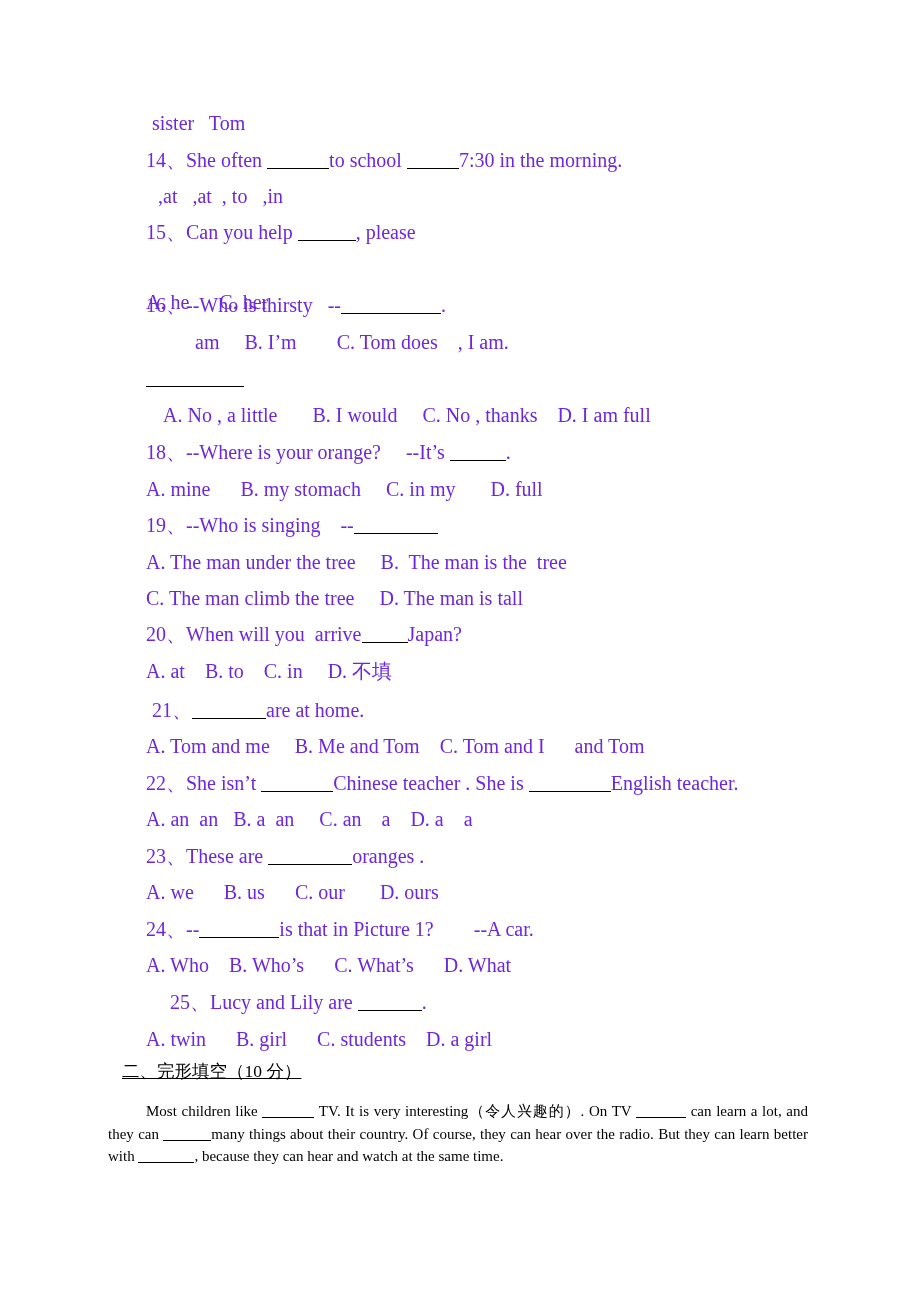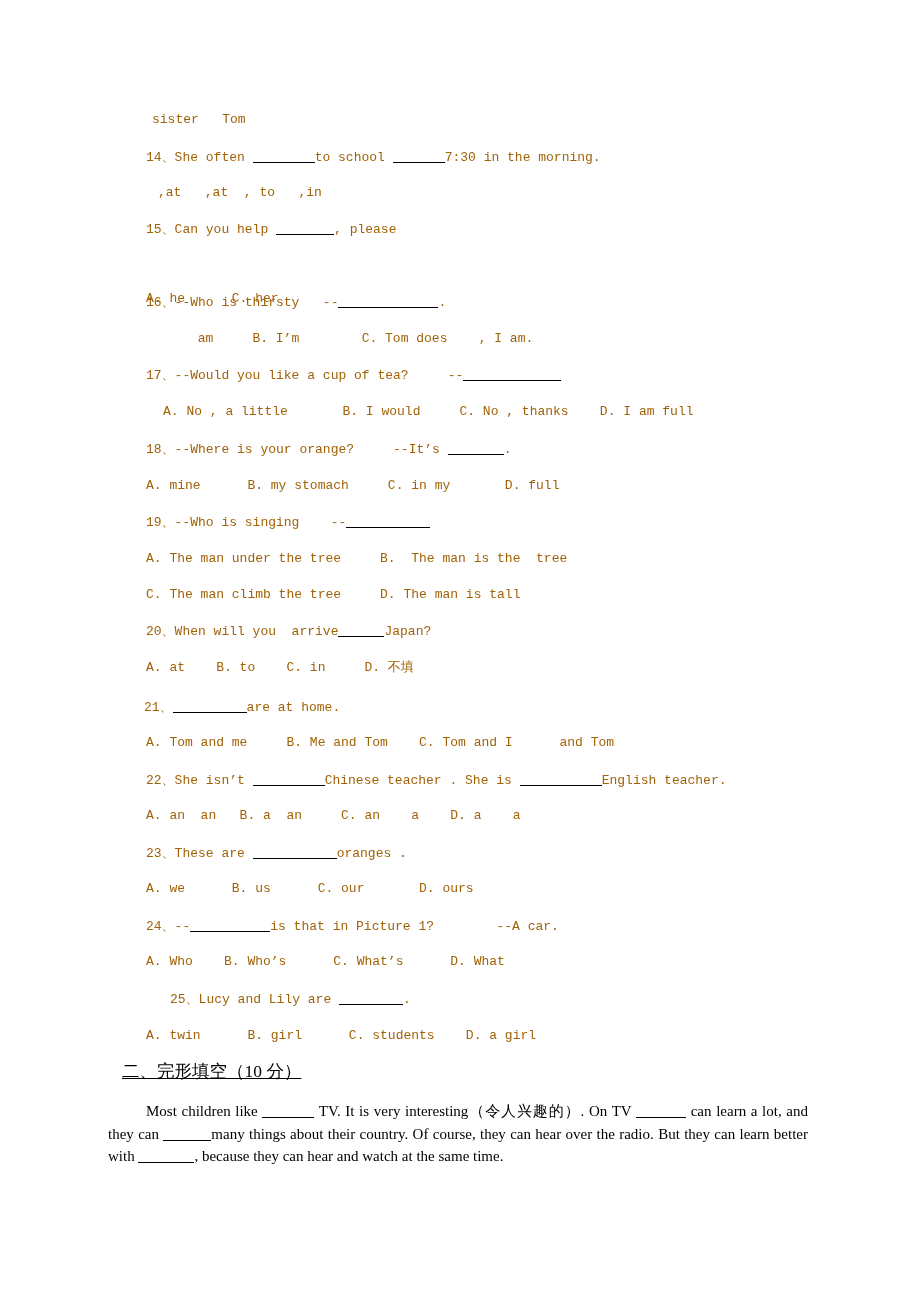--- a/index.html
+++ b/index.html
@@ -40,24 +40,23 @@
     position: absolute;
     left: 0;
     top: 0;
     width: 920px;
     z-index: 2;
   }
 
   .line {
     position: absolute;
     white-space: pre;
-    font-size: 13px;
+    font-size: 20px;
     line-height: 1;
-    color: #a16207;
-    font-family: Liberation Mono, monospace;
+    color: #6d28d9;
   }
 
   
   .blank {
     display: inline-block;
     border-bottom: 1.3px solid #000000;
     vertical-align: -2px;
     height: 0.92em;
   }
 
@@ -97,34 +96,34 @@
 
     <div class="line" style="left:146px; top:150px;"><span>14、She often </span><span class="blank" style="width:62px;"></span><span>to school </span><span class="blank" style="width:52px;"></span><span>7:30 in the morning.</span></div>
     <div class="line" style="left:146px; top:186px;margin-left:12px;">,at   ,at  , to   ,in</div>
 
     <div class="line" style="left:146px; top:222px;"><span>15、Can you help </span><span class="blank" style="width:58px;"></span><span>, please</span></div>
     <div class="line" style="left:146px; top:248px;margin-top:44px;">A. he      C. her</div>
 
     <div class="line" style="left:146px; top:295px;"><span>16、--Who is thirsty   --</span><span class="blank" style="width:100px;"></span><span>.</span></div>
     <div class="line" style="left:146px; top:332px;margin-left:44px;"> am     B. I’m        C. Tom does    , I am.</div>
 
-    <div class="line" style="left:146px; top:368px;"><span>17、--Would you like a cup of tea?     --</span><span class="blank" style="width:98px;"></span><span></span></div>
+    <div class="line" style="left:146px; top:368px;"><span class="blank" style="width:98px;"></span><span></span></div>
     <div class="line" style="left:146px; top:405px;margin-left:17px;">A. No , a little       B. I would     C. No , thanks    D. I am full</div>
 
     <div class="line" style="left:146px; top:442px;"><span>18、--Where is your orange?     --It’s </span><span class="blank" style="width:56px;"></span><span>.</span></div>
     <div class="line" style="left:146px; top:479px;text-align:right;">A. mine      B. my stomach     C. in my       D. full</div>
 
     <div class="line" style="left:146px; top:515px;"><span>19、--Who is singing    --</span><span class="blank" style="width:84px;"></span><span></span></div>
     <div class="line" style="left:146px; top:552px;">A. The man under the tree     B.  The man is the  tree</div>
     <div class="line" style="left:146px; top:588px;">C. The man climb the tree     D. The man is tall</div>
 
     <div class="line" style="left:146px; top:624px;"><span>20、When will you  arrive</span><span class="blank" style="width:46px;"></span><span>Japan?</span></div>
     <div class="line" style="left:146px; top:661px;">A. at    B. to    C. in     D. 不填</div>
 
-    <div class="line" style="left:144px; top:700px;"><span>21、</span><span class="blank" style="width:74px;"></span><span>are at home.</span></div>
+    <div class="line" style="left:152px; top:700px;"><span>21、</span><span class="blank" style="width:74px;"></span><span>are at home.</span></div>
     <div class="line" style="left:146px; top:736px;">A. Tom and me     B. Me and Tom    C. Tom and I      and Tom</div>
 
     <div class="line" style="left:146px; top:773px;"><span>22、She isn’t </span><span class="blank" style="width:72px;"></span><span>Chinese teacher . She is </span><span class="blank" style="width:82px;"></span><span>English teacher.</span></div>
     <div class="line" style="left:146px; top:809px;">A. an  an   B. a  an     C. an    a    D. a    a</div>
 
     <div class="line" style="left:146px; top:846px;"><span>23、These are </span><span class="blank" style="width:84px;"></span><span>oranges .</span></div>
     <div class="line" style="left:146px; top:882px;">A. we      B. us      C. our       D. ours</div>
 
     <div class="line" style="left:146px; top:919px;"><span>24、--</span><span class="blank" style="width:80px;"></span><span>is that in Picture 1?        --A car.</span></div>
     <div class="line" style="left:146px; top:955px;">A. Who    B. Who’s      C. What’s      D. What</div>

